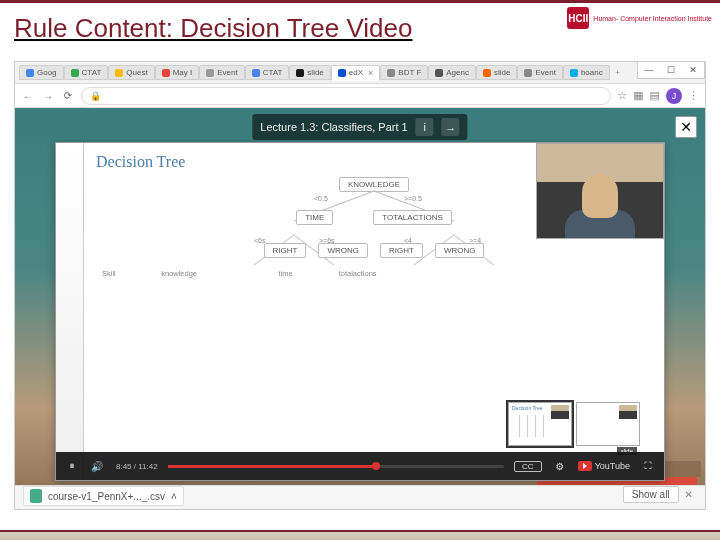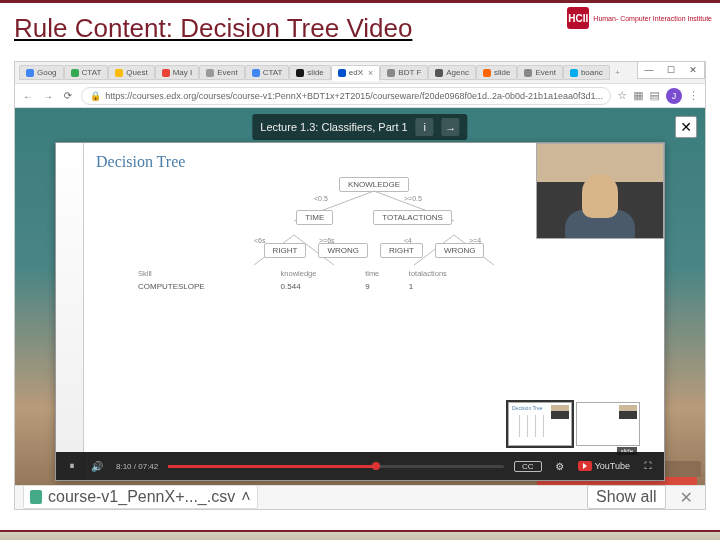--- a/index.html
+++ b/index.html
@@ -55,21 +55,21 @@
   .lec-shirt{position:absolute;bottom:0;left:50%;transform:translateX(-50%);width:70px;height:28px;background:#4a5a6a;border-radius:18px 18px 0 0;}
 
   .dt-title { color:#4a7da8; font-size:16px; font-family: Georgia, serif; margin-bottom:6px; }
   .tree { position:relative; display:flex; flex-direction:column; align-items:center; font-size:8px; color:#555; }
   .node { border:1px solid #bbb; background:#fff; padding:2px 8px; border-radius:2px; font-size:8px; text-align:center; }
   .level { display:flex; gap:40px; margin-top:18px; position:relative; }
   .level.leaf { gap:12px;align-items:flex-end; }
   .edge-label { position:absolute; font-size:7px; color:#888; }
   svg.connectors { position:absolute; top:0; left:0; width:100%; height:160px; pointer-events:none; }
 
-  .data-table { margin-top:8px; width:65%; font-size:8px; color:#555;margin-left:36px; }
+  .data-table { margin-top:8px; width:65%; font-size:8px; color:#555; }
   .data-table th, .data-table td { text-align:left; padding:1px 4px; font-weight:normal; }
   .data-table th { color:#888; font-size:7.5px; }
 
   .penn-logo { position:absolute; left:12px; bottom:34px; font-size:8px; color:#8a1f2b; display:flex; align-items:center; gap:4px; }
   .penn-shield { width:14px; height:16px; background:#8a1f2b; clip-path: polygon(0 0,100% 0,100% 70%,50% 100%,0 70%); }
 
   .thumb-strip { position:absolute; right:24px; bottom:34px; display:flex; gap:4px; align-items:flex-end; }
   .thumb { width:64px; height:44px; border:1px solid #aaa; background:#fff; font-size:5px; position:relative; }
   .thumb.active { outline:2px solid #333; }
   .thumb .mini-lec { position:absolute; top:2px; right:2px; width:18px; height:14px; background:linear-gradient(#cdb89a 0 40%,#3a3a3a 40% 100%); }
@@ -83,21 +83,21 @@
   .progress { flex:1; height:3px; background:#444; position:relative; border-radius:2px; }
   .progress-fill { position:absolute; left:0; top:0; bottom:0; width:62%; background:#d33; }
   .progress-knob { position:absolute; left:62%; top:50%; width:8px; height:8px; background:#d33; border-radius:50%; transform:translate(-50%,-50%); }
   .cc-badge { border:1px solid #bbb; padding:0 7px; font-size:8px; border-radius:2px; }
   .yt { display:flex; align-items:center; gap:3px; font-size:9px; }
   .yt-icon { width:14px; height:10px; background:#d33; border-radius:2px; position:relative; }
   .yt-icon::after{content:"";position:absolute;left:5px;top:2px;border-left:4px solid #fff;border-top:3px solid transparent;border-bottom:3px solid transparent;}
   .time-label { font-size:8px; color:#bbb; white-space:nowrap; }
 
   
-  .dl-bar { position:absolute; left:0; right:0; bottom:0; height:24px; background:#f6f6f6; border-top:1px solid #ddd; display:flex; align-items:flex-end; justify-content:space-between; padding:0 8px; font-size:16px; color:#555; }
+  .dl-bar { position:absolute; left:0; right:0; bottom:0; height:24px; background:#f6f6f6; border-top:1px solid #ddd; display:flex; align-items:flex-start; justify-content:space-between; padding:0 8px; font-size:10px; color:#555; }
   .dl-item { display:flex; align-items:center; gap:6px; border:1px solid #ddd; padding:2px 6px; border-radius:2px; background:#fff; }
   .dl-icon { width:12px; height:14px; background:#4a8; border-radius:2px; }
   .showall { border:1px solid #ccc; padding:2px 8px; border-radius:2px; background:#fff; }
   .dl-close { color:#888; padding:0 4px; }
 
   
   .footer-stripe { position:absolute; left:0; right:0; bottom:0; height:10px; background:linear-gradient(#d6d0c0,#c8c0aa); border-top:2px solid #7a1f2b; }
 </style>
 </head>
 <body>
@@ -178,21 +178,20 @@
         </div>
       <div class="tab-plus">+</div>
     </div>
 
     <div class="url-row">
       <span class="nav-icon">←</span>
       <span class="nav-icon">→</span>
       <span class="nav-icon">⟳</span>
       <div class="url-bar">
         <span class="url-lock">🔒</span>
-        <span>https://courses.edx.org/courses/course-v1:PennX+BDT1x+2T2015/courseware/f20de0968f0e1d..2a-0b0d-21b1a1eaa0f3d1...</span>
       </div>
       <div class="url-icons">
         <span>☆</span>
         <span>▦</span>
         <span>▤</span>
         <span class="avatar-dot">J</span>
         <span>⋮</span>
       </div>
     </div>
 
@@ -256,47 +255,41 @@
           </div>
 
           <table class="data-table">
             <tbody>
                 <tr>
               <th>Skill</th>
               <th>knowledge</th>
               <th>time</th>
               <th>totalactions</th>
             </tr>
-            <tr>
-              <td>COMPUTESLOPE</td>
-              <td>0.544</td>
-              <td>9</td>
-              <td>1</td>
-            </tr>
           </tbody>
             </table>
         </div>
 
 
         <div class="thumb-strip">
           <div class="thumb active">
             <div class="mini-title">Decision Tree</div>
             <div class="mini-tree"></div>
             <div class="mini-lec"></div>
           </div>
           <div class="thumb">
             <div class="mini-lec"></div>
             <div class="caption">slide</div>
           </div>
         </div>
 
         <div class="vcontrols">
           <span class="vbtn">⏸</span>
           <span class="vbtn">🔊</span>
-          <span class="time-label">8:10 / 07:42</span>
+          <span class="time-label">8:45 / 11:42</span>
           <div class="progress">
             <div class="progress-fill"></div>
             <div class="progress-knob"></div>
           </div>
           <span class="cc-badge">CC</span>
           <span class="vbtn">⚙</span>
           <span class="yt">
               <span class="yt-icon"></span>
               <span>YouTube</span>
             </span>
@@ -304,21 +297,21 @@
         </div>
       </div>
     </div>
 
     <div class="dl-bar">
       <div class="dl-item">
         <div class="dl-icon"></div>
         <span>course-v1_PennX+..._.csv</span>
         <span>˄</span>
       </div>
-      <div style="display:flex;gap:10px;align-items:center">
+      <div style="display:flex;gap:2px;align-items:center">
         <div class="showall">Show all</div>
         <span class="dl-close">✕</span>
       </div>
     </div>
   </div>
 
   <div class="footer-stripe"></div>
 </div>
 
 </body></html>

